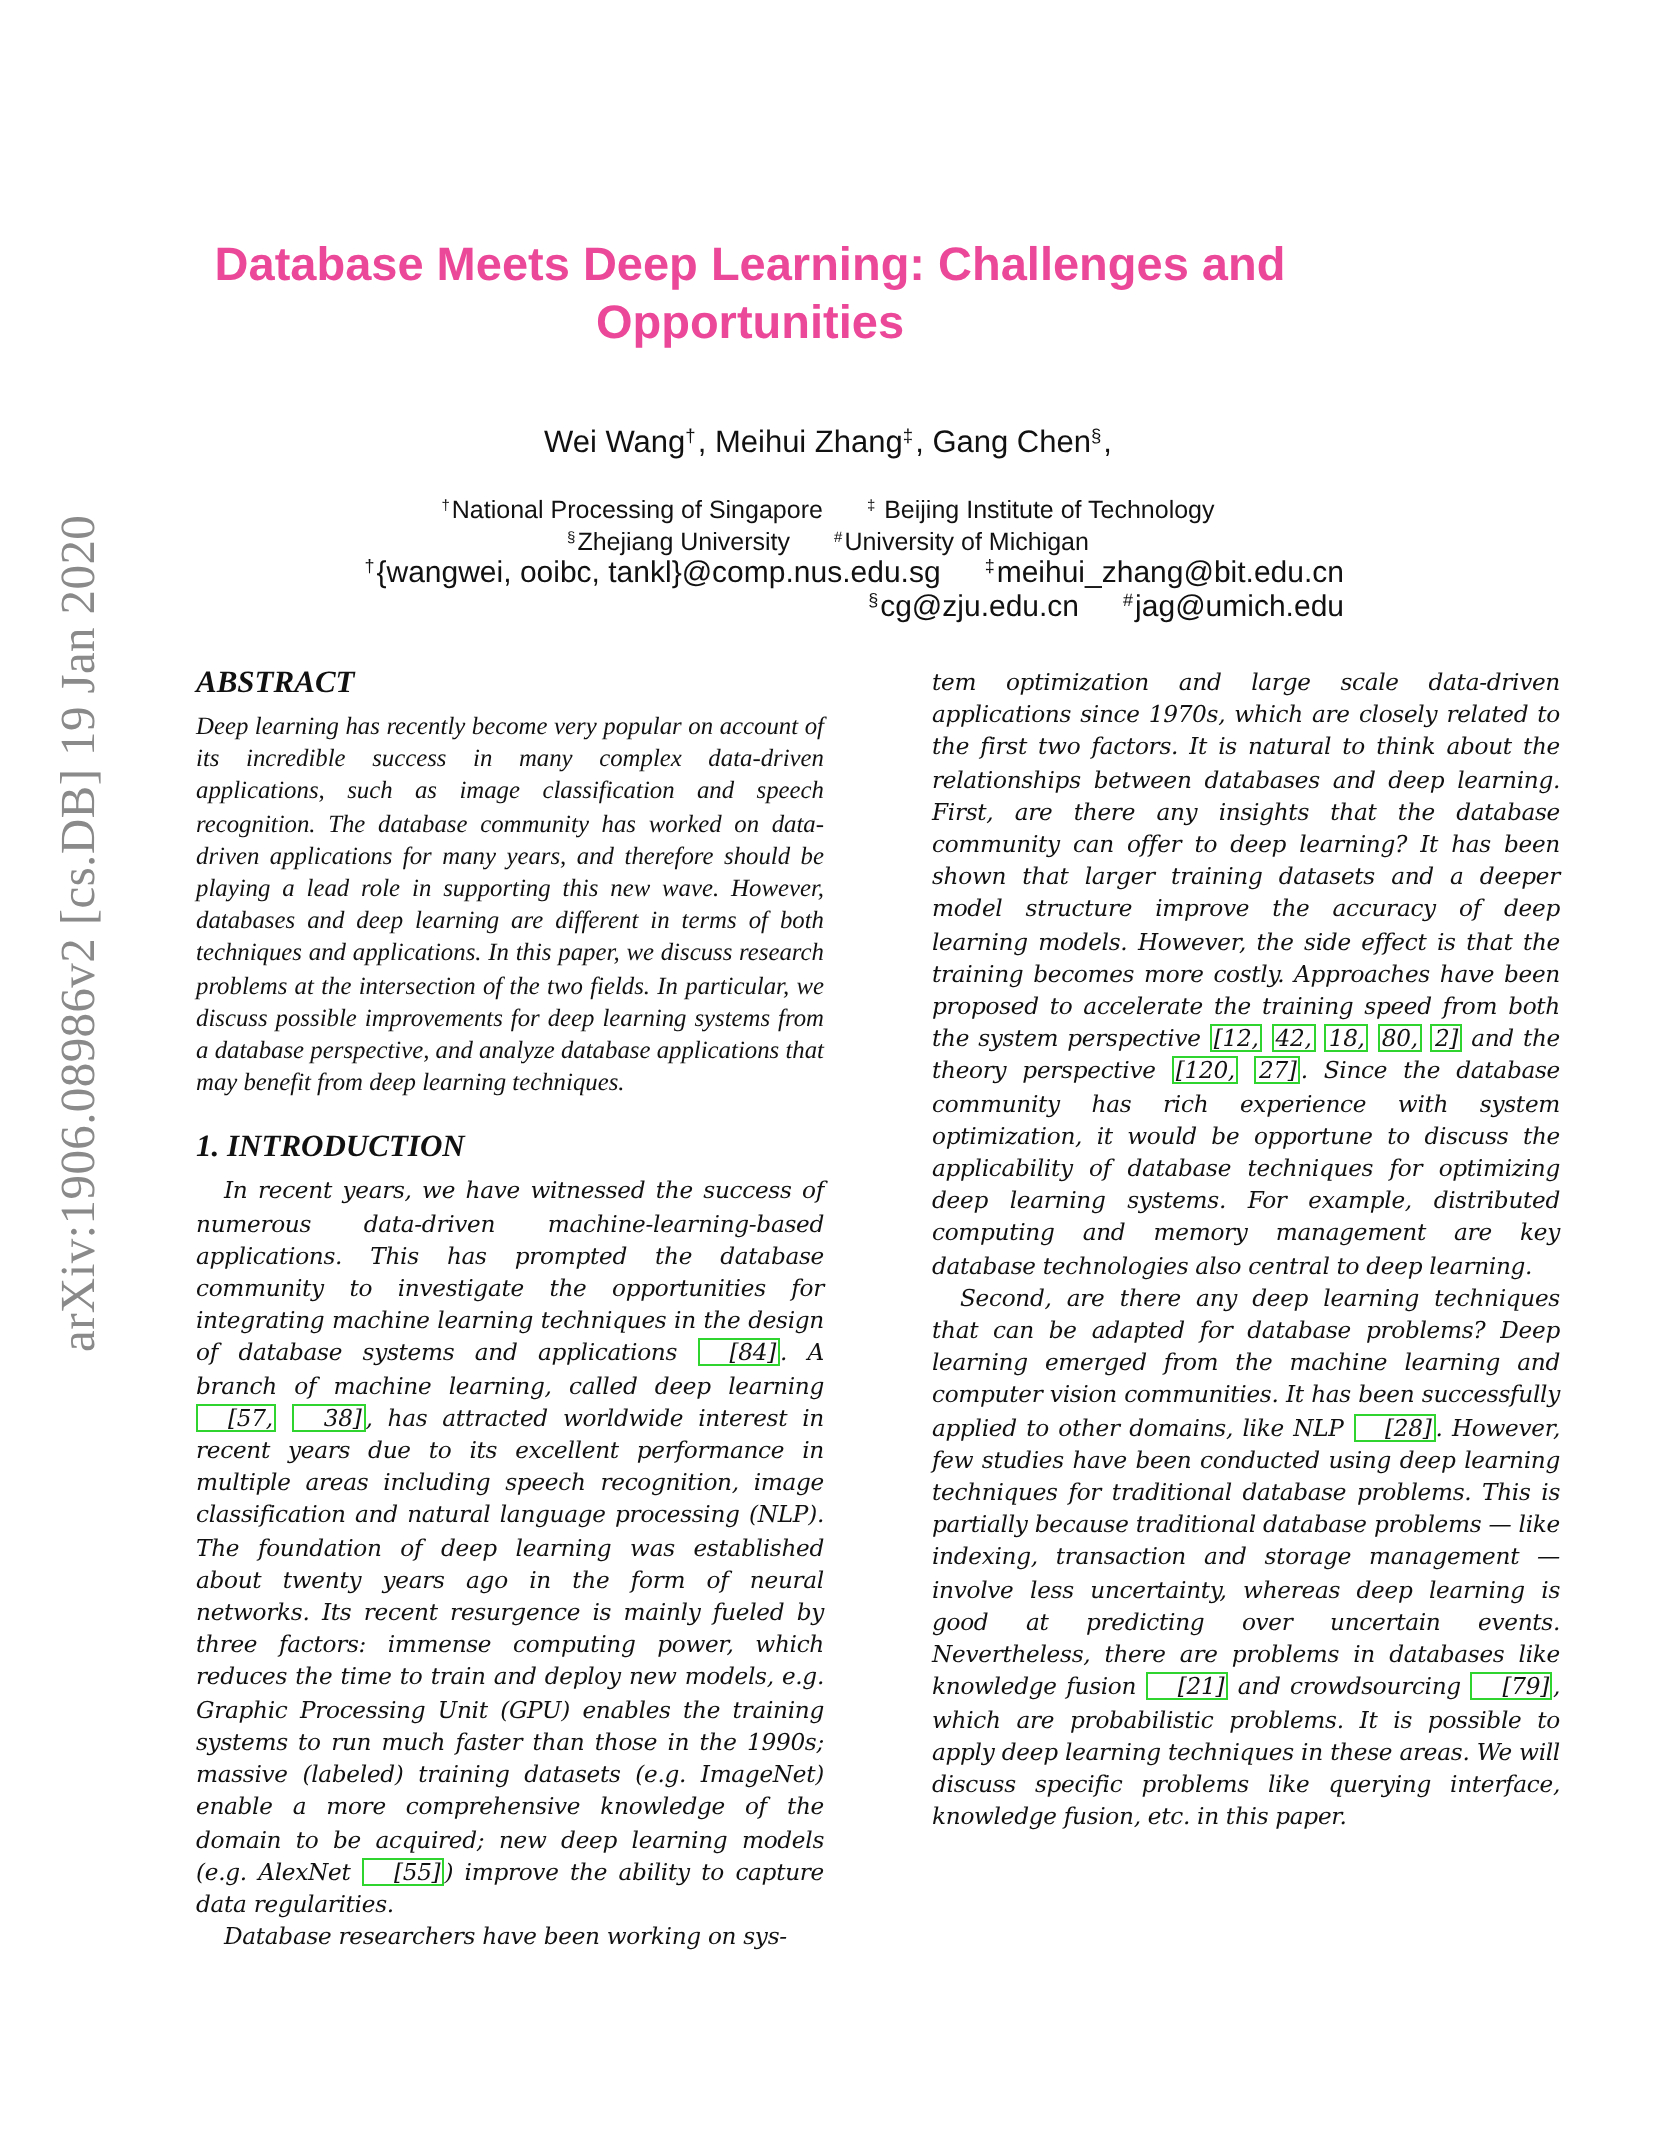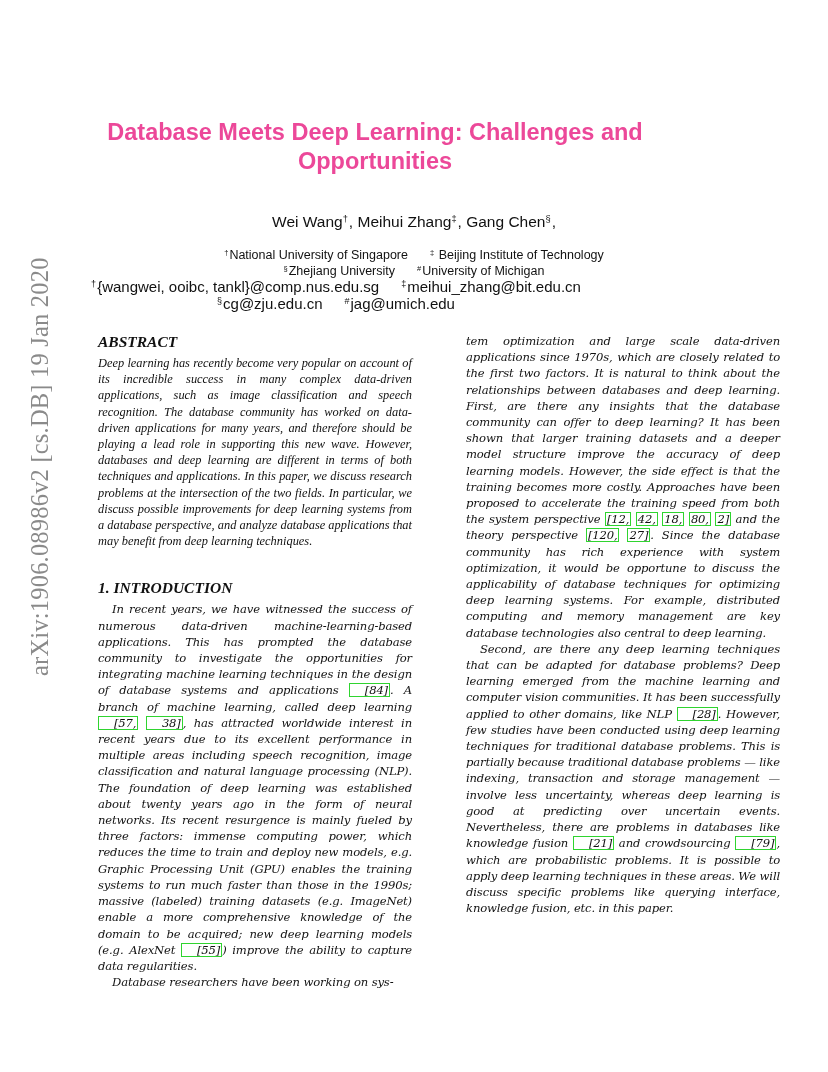--- a/index.html
+++ b/index.html
@@ -3,21 +3,21 @@
 <meta charset="utf-8">
 <style>
   html, body { margin:0; padding:0; background:#ffffff; }
   body { width:828px; height:1072px; position:relative; overflow:hidden; color:#111; }
   .title { position:absolute; left:0; width:750px; top:118px; text-align:center;
     font-family:"Liberation Sans", sans-serif; font-weight:bold; font-size:23.5px; line-height:29px; color:#ec4899; }
   .authors { position:absolute; left:0; width:828px; top:212px; text-align:center;
     font-family:"Liberation Sans", sans-serif; font-size:15.5px; line-height:19px; color:#111; }
   .aff { position:absolute; left:0; width:828px; text-align:center;
     font-family:"Liberation Sans", sans-serif; font-size:12.5px; line-height:17px; color:#111; }
-  .emails { position:absolute; left:0; width:672px; top:278px; text-align:center;
+  .emails { position:absolute; left:0; width:672px; top:278px; text-align:right;
     font-family:"Liberation Sans", sans-serif; font-size:15px; line-height:17px; color:#111; }
   sup.m { font-size:0.6em; vertical-align:0.55em; line-height:0; margin-right:1px; }
   .gap { display:inline-block; width:22px; }
   .arxiv { position:absolute; left:26px; top:676px; transform-origin:0 0; transform:rotate(-90deg);
     font-family:"Liberation Serif", serif; font-size:24.5px; color:#8a8a8a; white-space:nowrap; letter-spacing:0.2px; }
   .col { position:absolute; width:314px; font-family:"DejaVu Serif", "Liberation Serif", serif;font-style:italic; }
   .col-left { left:98px; }
   .col-right { left:430px;margin-left:36px; }
   .h { font-family:"Liberation Serif", serif; font-weight:bold; font-size:15.5px; margin:0; }
   .abstract-text { font-family:"Liberation Serif", serif; font-size:12.4px; line-height:16.2px; text-align:justify; margin:0; hyphens:auto; }
@@ -35,40 +35,40 @@
   <div>Opportunities</div>
 </div>
 
 <div class="authors">
   <div>
     <span>Wei Wang</span><sup class="m">†</sup><span>, </span><span>Meihui Zhang</span><sup class="m">‡</sup><span>, </span><span>Gang Chen</span><sup class="m">§</sup><span>,</span>
   </div>
 </div>
 
 <div class="aff" style="top:247px;">
-  <sup class="m">†</sup><span>National University of Singapore</span><span class="gap"></span><sup class="m">‡</sup> <span>Beijing Institute of Technology</span>
+  <sup class="m">†</sup><span>National Processing of Singapore</span><span class="gap"></span><sup class="m">‡</sup> <span>Beijing Institute of Technology</span>
 </div>
 <div class="aff" style="top:263px;">
   <sup class="m">§</sup><span>Zhejiang University</span><span class="gap"></span><sup class="m">#</sup><span>University of Michigan</span>
 </div>
 
 <div class="emails">
   <div>
     <sup class="m">†</sup><span>{wangwei, ooibc, tankl}@comp.nus.edu.sg</span><span class="gap"></span><sup class="m">‡</sup><span>meihui_zhang@bit.edu.cn</span>
   </div>
   <div>
     <sup class="m">§</sup><span>cg@zju.edu.cn</span><span class="gap"></span><sup class="m">#</sup><span>jag@umich.edu</span>
   </div>
 </div>
 
 <div class="col col-left" style="top:333px;">
   <h2 class="h">ABSTRACT</h2>
   <p class="abstract-text" style="margin-top:4px;">Deep learning has recently become very popular on account of its incredible success in many complex data-driven applications, such as image classification and speech recognition. The database community has worked on data-driven applications for many years, and therefore should be playing a lead role in supporting this new wave. However, databases and deep learning are different in terms of both techniques and applications. In this paper, we discuss research problems at the intersection of the two fields. In particular, we discuss possible improvements for deep learning systems from a database perspective, and analyze database applications that may benefit from deep learning techniques.</p>
 
-  <h2 class="h" style="margin-top:30px;">1.  INTRODUCTION</h2>
+  <h2 class="h" style="margin-top:16px;">1.  INTRODUCTION</h2>
   <p class="body-text indent" style="margin-top:4px;"><span>In recent years, we have witnessed the success of numerous data-driven machine-learning-based applications. This has prompted the database community to investigate the opportunities for integrating machine learning techniques in the design of database systems and applications </span><span class="cite">[84]</span><span>. A branch of machine learning, called deep learning </span><span class="cite">[57,</span><span> </span><span class="cite">38]</span><span>, has attracted worldwide interest in recent years due to its excellent performance in multiple areas including speech recognition, image classification and natural language processing (NLP). The foundation of deep learning was established about twenty years ago in the form of neural networks. Its recent resurgence is mainly fueled by three factors: immense computing power, which reduces the time to train and deploy new models, e.g. Graphic Processing Unit (GPU) enables the training systems to run much faster than those in the 1990s; massive (labeled) training datasets (e.g. ImageNet) enable a more comprehensive knowledge of the domain to be acquired; new deep learning models (e.g. AlexNet </span><span class="cite">[55]</span><span>) improve the ability to capture data regularities.</span></p>
   <p class="body-text indent" id="p2-left"><span>Database researchers have been working on sys-</span></p>
 </div>
 
 <div class="col col-right" style="top:333px;">
   <p class="body-text" id="p2-right"><span>tem optimization and large scale data-driven applications since 1970s, which are closely related to the first two factors. It is natural to think about the relationships between databases and deep learning. First, are there any insights that the database community can offer to deep learning? It has been shown that larger training datasets and a deeper model structure improve the accuracy of deep learning models. However, the side effect is that the training becomes more costly. Approaches have been proposed to accelerate the training speed from both the system perspective </span><span class="cite">[12,</span><span> </span><span class="cite">42,</span><span> </span><span class="cite">18,</span><span> </span><span class="cite">80,</span><span> </span><span class="cite">2]</span><span> and the theory perspective </span><span class="cite">[120,</span><span> </span><span class="cite">27]</span><span>. Since the database community has rich experience with system optimization, it would be opportune to discuss the applicability of database techniques for optimizing deep learning systems. For example, distributed computing and memory management are key database technologies also central to deep learning.</span></p>
   <p class="body-text indent"><span>Second, are there any deep learning techniques that can be adapted for database problems? Deep learning emerged from the machine learning and computer vision communities. It has been successfully applied to other domains, like NLP </span><span class="cite">[28]</span><span>. However, few studies have been conducted using deep learning techniques for traditional database problems. This is partially because traditional database problems — like indexing, transaction and storage management — involve less uncertainty, whereas deep learning is good at predicting over uncertain events. Nevertheless, there are problems in databases like knowledge fusion </span><span class="cite">[21]</span><span> and crowdsourcing </span><span class="cite">[79]</span><span>, which are probabilistic problems. It is possible to apply deep learning techniques in these areas. We will discuss specific problems like querying interface, knowledge fusion, etc. in this paper.</span></p>
 </div>
 
 </body></html>

